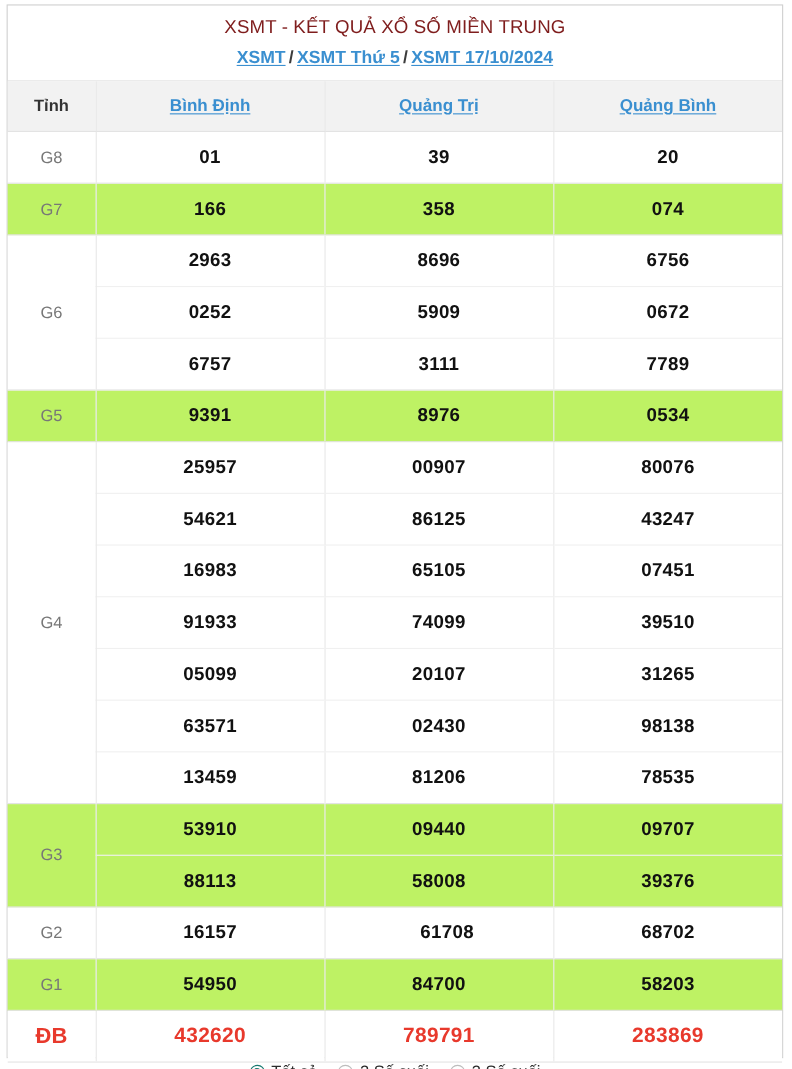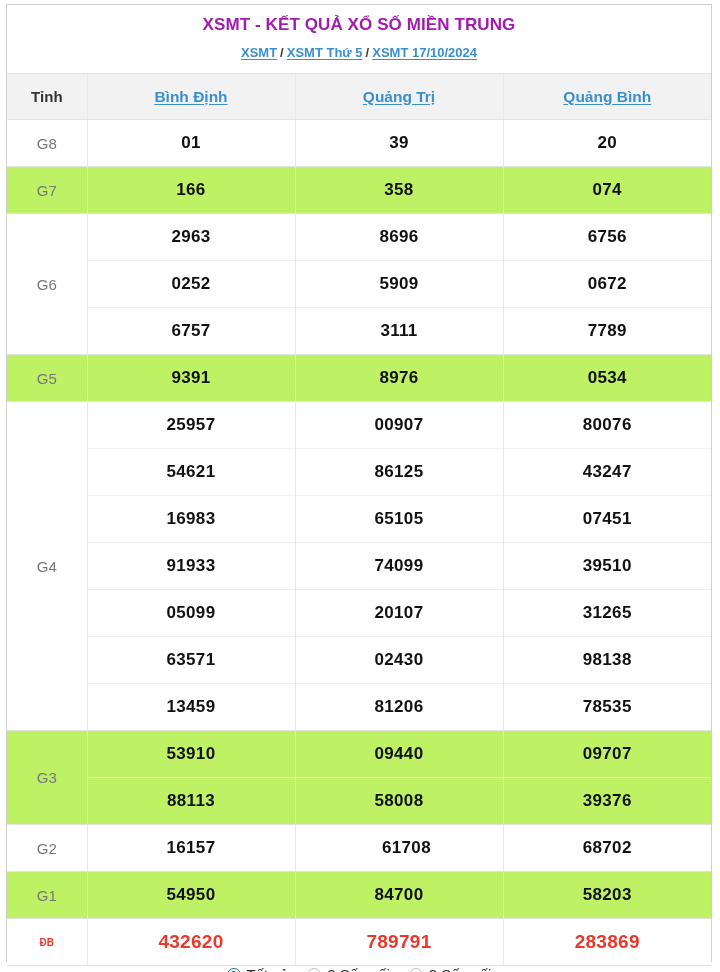--- a/index.html
+++ b/index.html
@@ -29,29 +29,29 @@
     flex-direction: column;
   }
 
   
   .head {
     padding: 9px 0 10px 0;
     text-align: center;
     border-bottom: 1px solid #e3e3e3;
   }
   .title {
-    color: #a21caf;
+    color: #7f1d1d;
     font-size: 17px;
-    font-weight: 700;
+    font-weight: 400;
     letter-spacing: .1px;
     line-height: 22px;
   }
   .crumb {
     margin-top: 7px;
-    font-size: 13px;
+    font-size: 16px;
     font-weight: 700;
     line-height: 20px;
     color: #444;
   }
   .crumb a {
     color: #3a8fd0;
     text-decoration: underline;
     text-underline-offset: 2px;
   }
   .crumb .sep {
@@ -114,21 +114,21 @@
 
   
   tr.gstart > td { border-top: 1px solid #e3e3e3; }
   tr.inner > td.num { border-top: 1px solid #f0f0f0; }
 
   td.db-lbl,
   td.db-num {
     color: #e8392c;
     font-weight: 700;
   }
-  td.db-lbl { font-size: 10px; }
+  td.db-lbl { font-size: 20px; }
   td.db-num { font-size: 19px; letter-spacing: .3px; }
 
   
   .foot {
     flex: 1;
     border-top: 1px solid #e3e3e3;
     display: flex;
     align-items: center;
     justify-content: center;
     gap: 19px;

